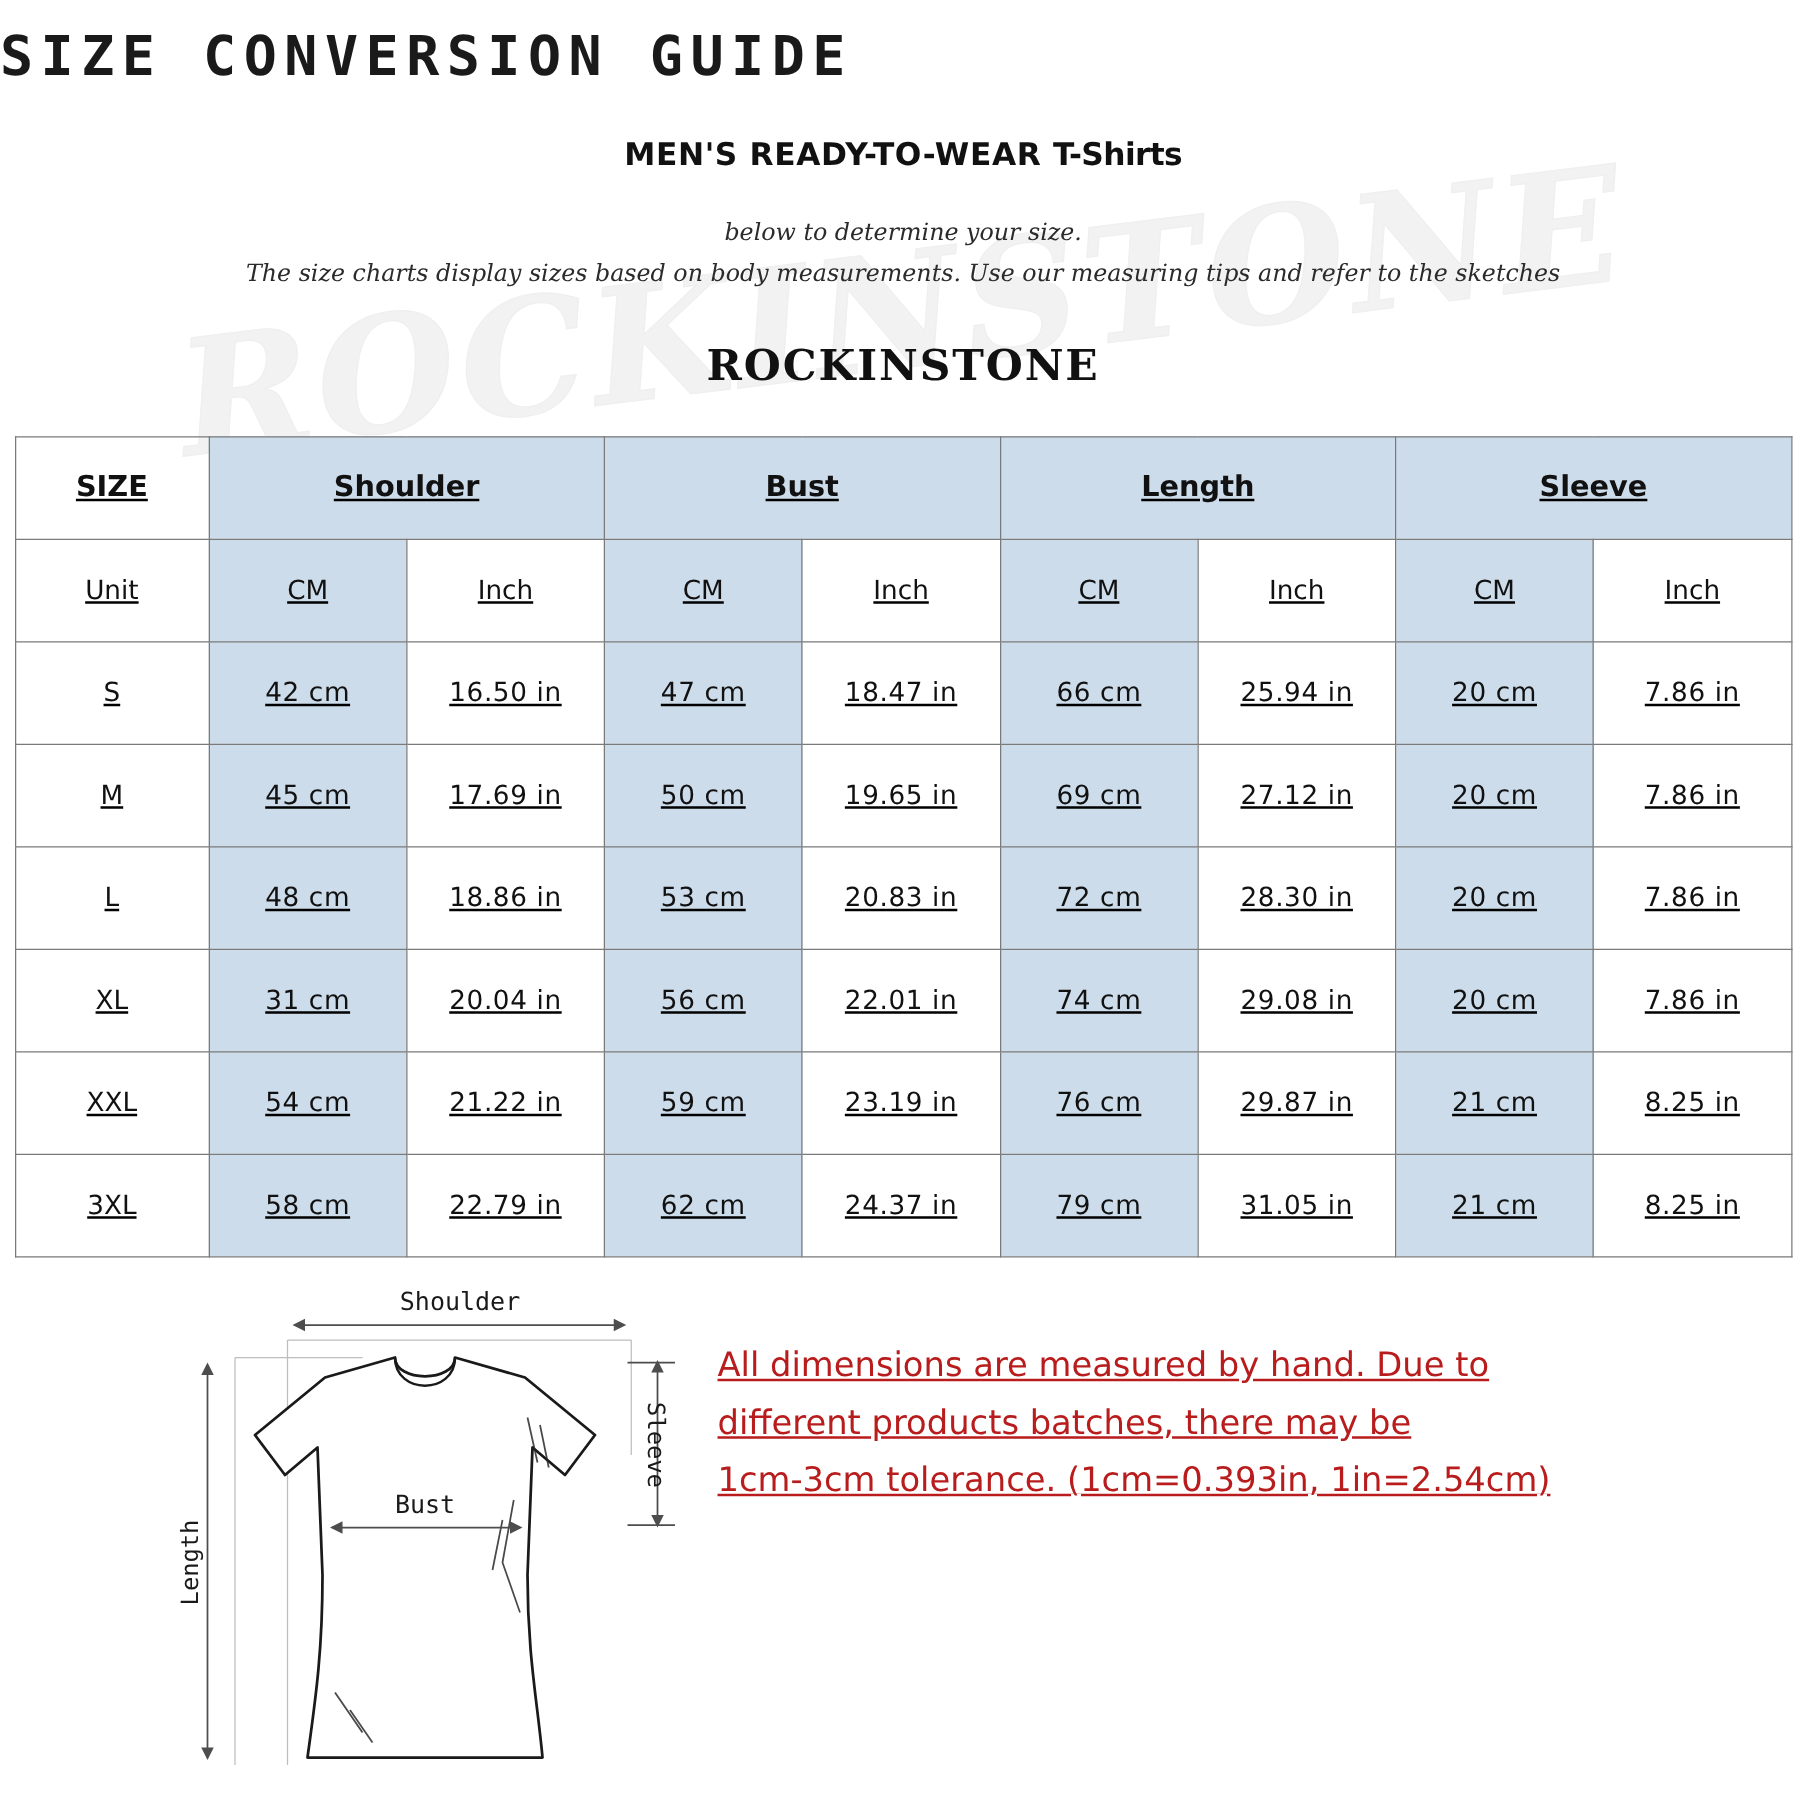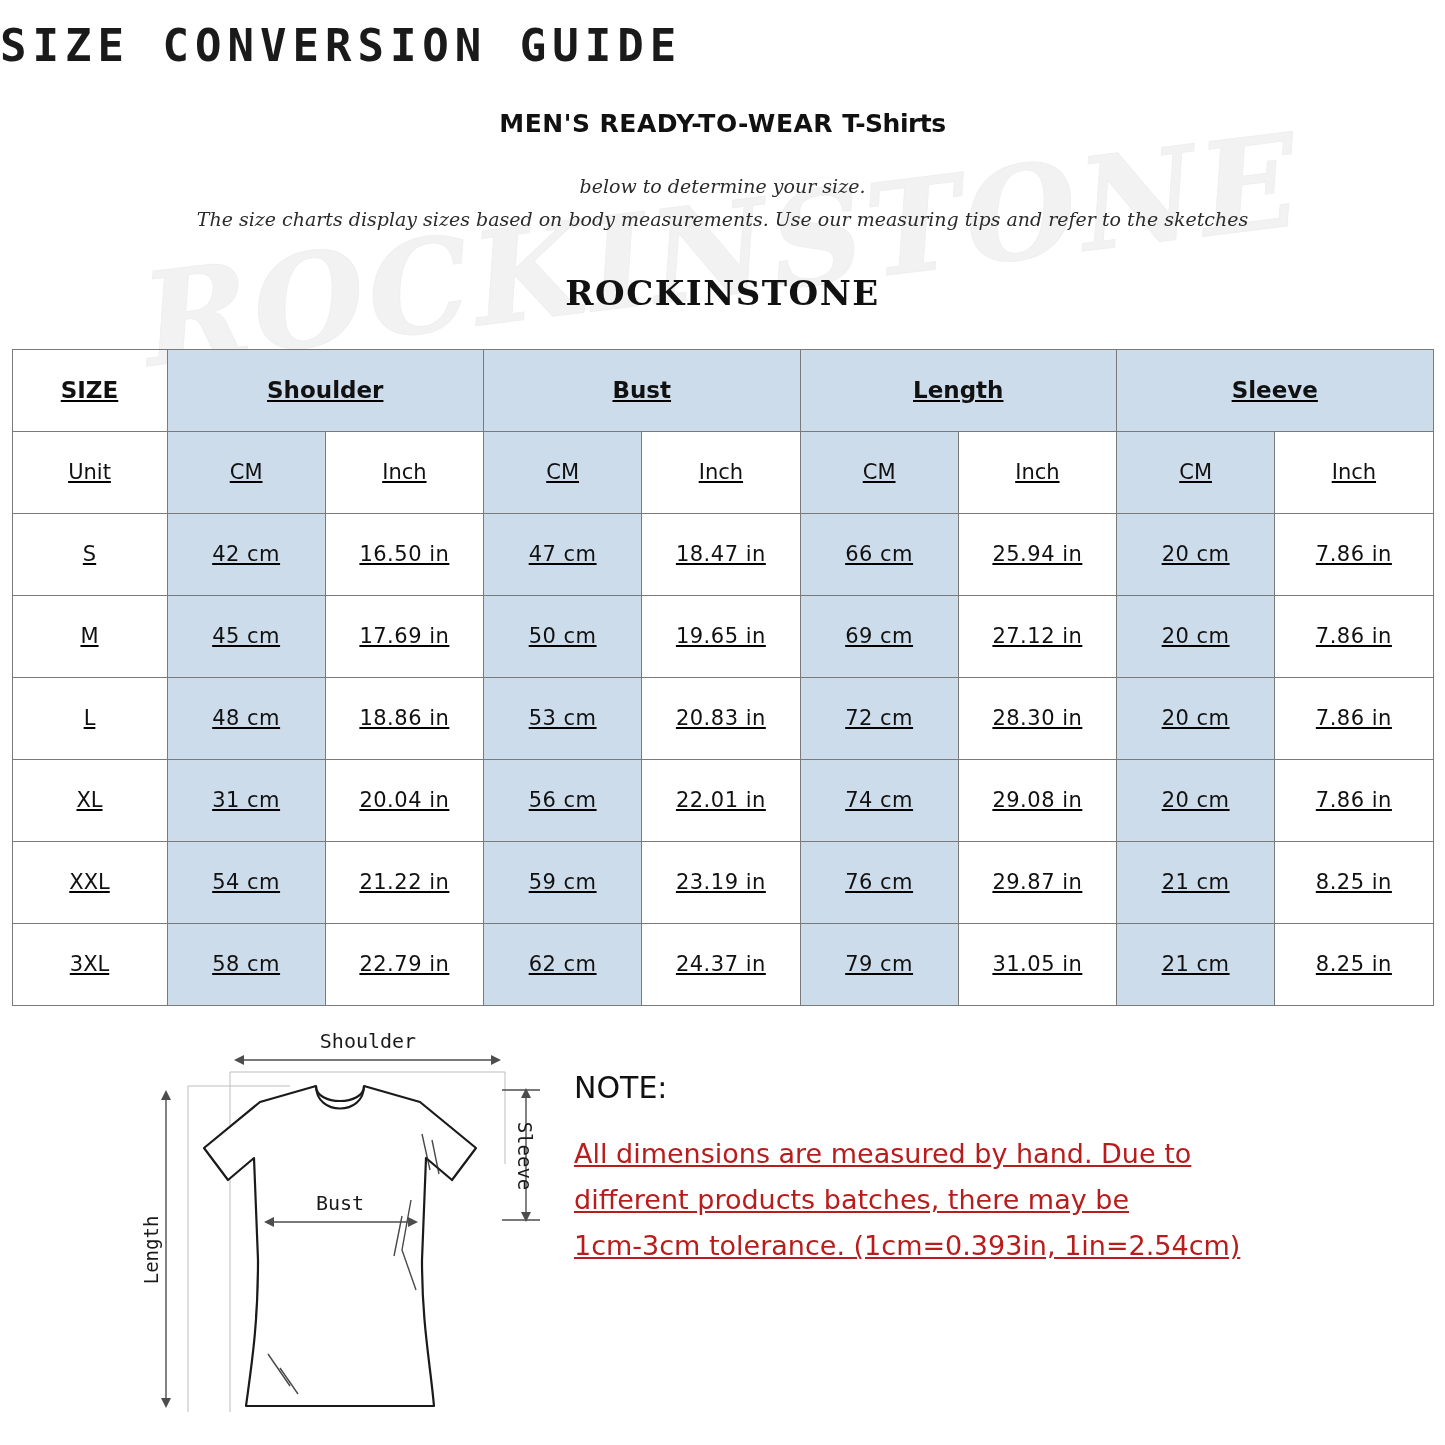--- a/index.html
+++ b/index.html
@@ -334,21 +334,20 @@
           <g stroke="#4d4d4d" stroke-width="1.4" fill="none">
             <line x1="136" y1="198" x2="286" y2="198"></line>
             <polyline points="144,193 134,198 144,203" fill="#4d4d4d" stroke="none"></polyline>
             <polyline points="278,193 288,198 278,203" fill="#4d4d4d" stroke="none"></polyline>
           </g>
           <text x="210" y="186" text-anchor="middle" font-family="'DejaVu Sans Mono', monospace" font-size="20" fill="#1a1a1a">Bust</text>
         </svg>
       </div>
 
       <div class="note">
-        <div class="note-title">NOTE:</div>
         <div class="note-body">
           <div>All dimensions are measured by hand. Due to</div>
           <div>different products batches, there may be</div>
           <div>1cm-3cm tolerance. (1cm=0.393in, 1in=2.54cm)</div>
         </div>
       </div>
 
     </div>
   </div>
 </div>

